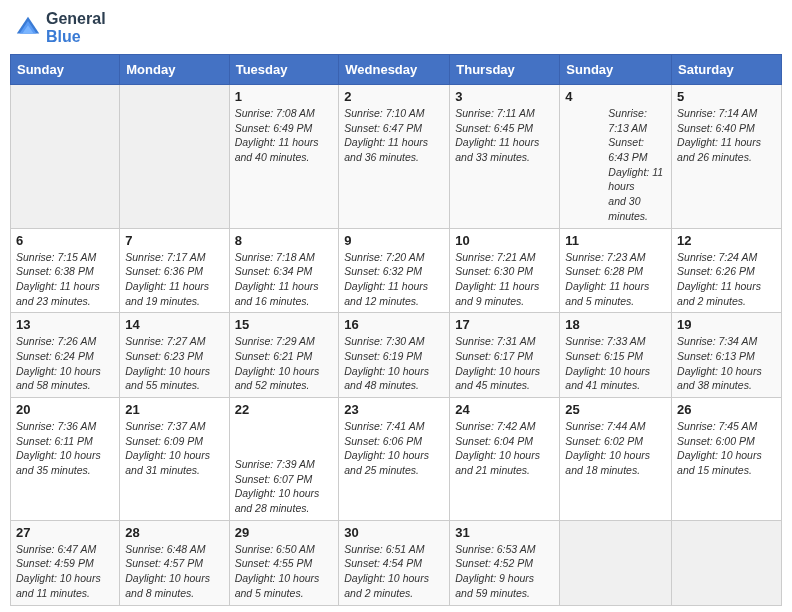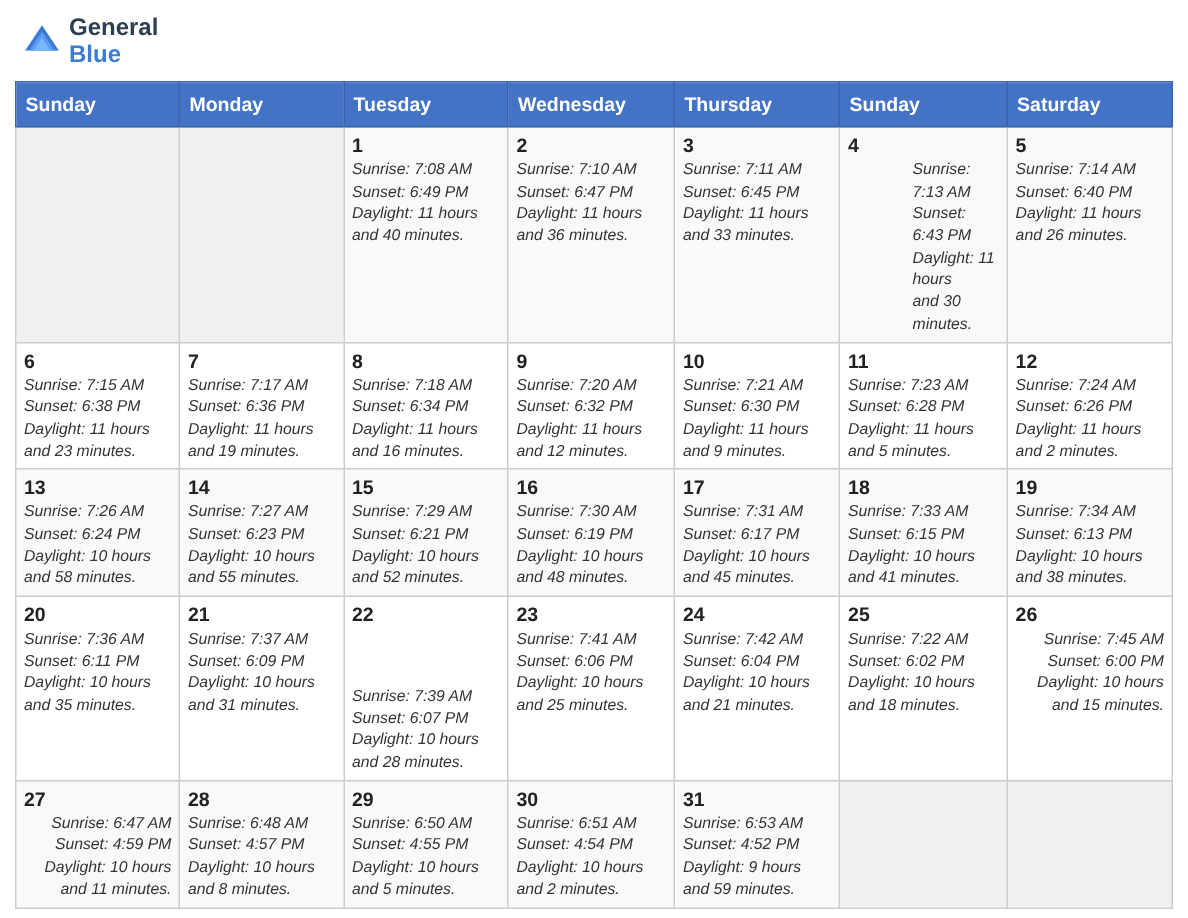--- a/index.html
+++ b/index.html
@@ -296,37 +296,37 @@
         </td>
         <td>
           <div class="day-number">24</div>
           <div class="day-info" style="white-space: pre-line;">Sunrise: 7:42 AM
 Sunset: 6:04 PM
 Daylight: 10 hours
 and 21 minutes.</div>
         </td>
         <td>
           <div class="day-number">25</div>
-          <div class="day-info" style="white-space: pre-line;">Sunrise: 7:22 AM
+          <div class="day-info" style="white-space: pre-line;">Sunrise: 7:44 AM
 Sunset: 6:02 PM
 Daylight: 10 hours
 and 18 minutes.</div>
         </td>
         <td>
           <div class="day-number">26</div>
-          <div class="day-info" style="white-space: pre-line; text-align: right;">Sunrise: 7:45 AM
+          <div class="day-info" style="white-space: pre-line;">Sunrise: 7:45 AM
 Sunset: 6:00 PM
 Daylight: 10 hours
 and 15 minutes.</div>
         </td>
       </tr>
       <tr class="row-week">
         <td>
           <div class="day-number">27</div>
-          <div class="day-info" style="white-space: pre-line; text-align: right;">Sunrise: 6:47 AM
+          <div class="day-info" style="white-space: pre-line;">Sunrise: 6:47 AM
 Sunset: 4:59 PM
 Daylight: 10 hours
 and 11 minutes.</div>
         </td>
         <td>
           <div class="day-number">28</div>
           <div class="day-info" style="white-space: pre-line;">Sunrise: 6:48 AM
 Sunset: 4:57 PM
 Daylight: 10 hours
 and 8 minutes.</div>

